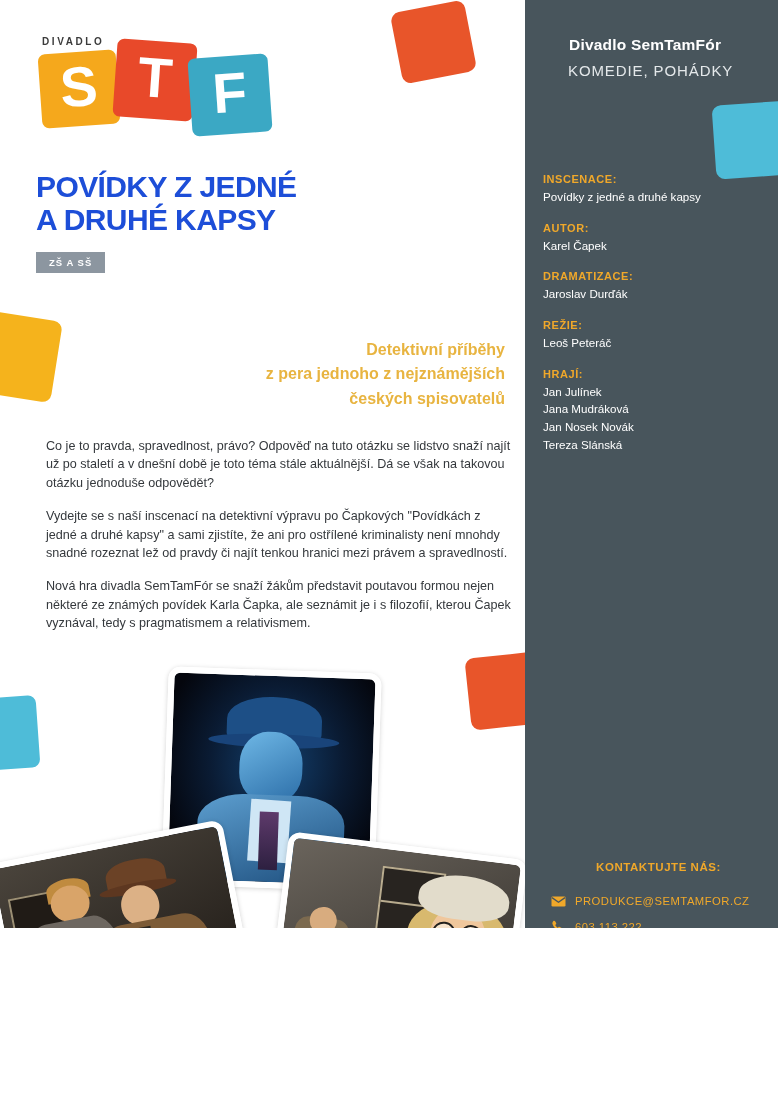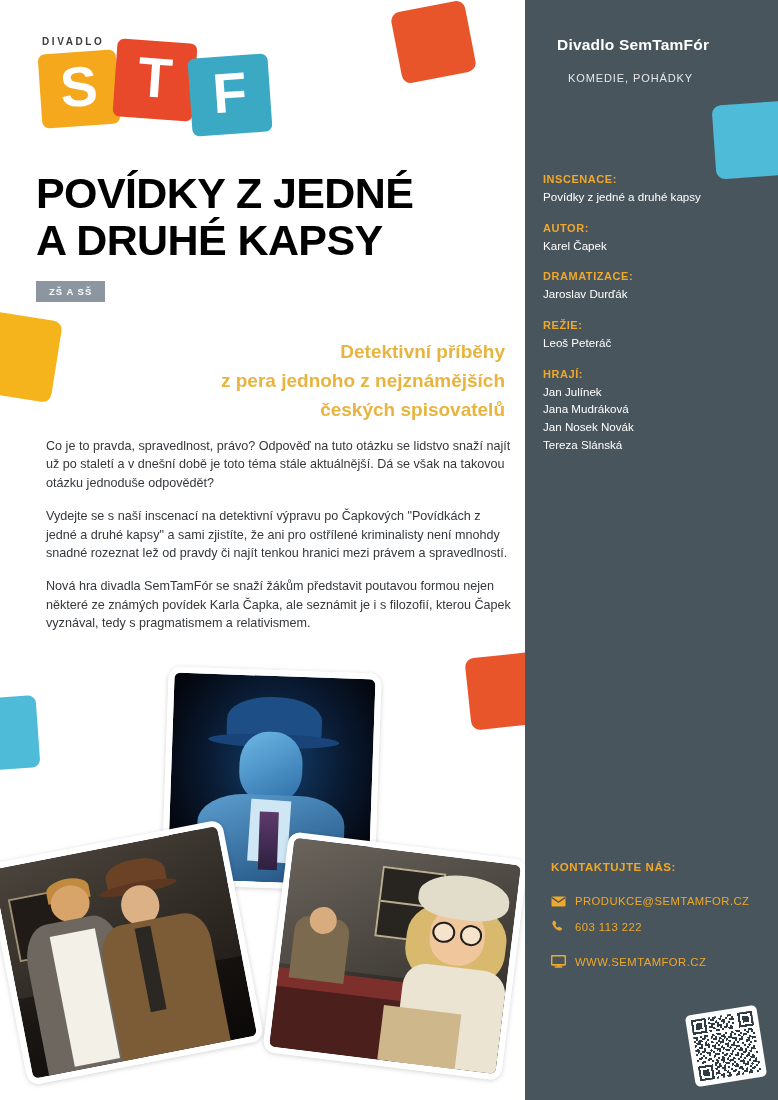--- a/index.html
+++ b/index.html
@@ -3,45 +3,45 @@
 <meta charset="utf-8">
 <style>
   * { margin:0; padding:0; box-sizing:border-box; }
   html,body { width:778px; height:1100px; }
   body {
     font-family:"Liberation Sans", sans-serif;
     background:#ffffff;
     position:relative;
     overflow:hidden;
   }
-  .poster { position:relative; width:778px; height:1100px; overflow:hidden; background:#fff; }
+  .poster { position:relative; width:778px; height:928px; overflow:hidden; background:#fff; }
 
   
   .sidebar {
     position:absolute; top:0; right:0; width:253px; height:1100px;
     background:#48555c; overflow:hidden; z-index:5;
   }
-  .sb-title { position:absolute; left:32px; top:36px; font-size:15.5px; font-weight:bold;
+  .sb-title { position:absolute; left:44px; top:36px; font-size:15.5px; font-weight:bold;
               color:#ffffff; letter-spacing:0.2px; }
-  .sb-sub   { position:absolute; left:26px; top:72px; font-size:11px; color:#e4e8ea;
+  .sb-sub   { position:absolute; left:26px; top:62px; font-size:15px; color:#e4e8ea;
               letter-spacing:0.9px;padding-left:17px; }
 
   .sb-teal-sq {
     position:absolute; right:-14px; top:103px; width:78px; height:74px;
     background:#4ebcd8; border-radius:9px; transform:rotate(-4deg); z-index:1;
   }
 
   .info { position:absolute; left:18px; top:172px; width:215px; z-index:3; }
   .info-block { margin-bottom:15px; }
   .info-label { font-size:11px; font-weight:bold; color:#f0a82a; letter-spacing:0.55px;
                 line-height:1.45; }
   .info-value { font-size:11.6px; color:#ffffff; line-height:1.53; }
 
   .contact { position:absolute; left:26px; top:861px; width:215px; z-index:3; }
-  .contact-title { font-size:11.5px; font-weight:bold; color:#f0a82a; letter-spacing:0.55px; }
+  .contact-title { font-size:11.5px; font-weight:bold; color:#f0a82a; letter-spacing:0.55px;text-align:center; }
   .contact-row { display:flex; align-items:flex-end; margin-top:13px; }
   .contact-row .ci { width:24px; flex:0 0 24px; display:flex; align-items:center; }
   .contact-row .ctxt { font-size:11.3px; color:#f0a82a; letter-spacing:0.45px; }
   .gap-row { margin-top:22px; }
 
   .qr {
     position:absolute; right:16px; bottom:18px; width:72px; height:72px;
     transform:rotate(-9deg); background:#ffffff; border-radius:5px; padding:5px;
     z-index:4;
   }
@@ -66,29 +66,29 @@
                    background:#e8552a; border-radius:9px; transform:rotate(-11deg); z-index:2; }
   .sq-yellow-left { position:absolute; left:-28px; top:315px; width:85px; height:82px;
                     background:#f5b31c; border-radius:9px; transform:rotate(9deg); z-index:2; }
   .sq-teal-left { position:absolute; left:-22px; top:697px; width:60px; height:72px;
                   background:#4ebcd8; border-radius:8px; transform:rotate(-4deg); z-index:2; }
   .sq-orange-mid { position:absolute; left:468px; top:655px; width:72px; height:72px;
                    background:#e8552a; border-radius:9px; transform:rotate(-6deg); z-index:2; }
 
   
   .headline { position:absolute; left:36px; top:170px; width:470px; z-index:6; }
-  .headline h1 { font-size:43px; line-height:1.10; font-weight:bold; color:#000000;
+  .headline h1 { font-size:30px; line-height:1.10; font-weight:bold; color:#1d4ed8;
                  letter-spacing:-0.6px; }
   .badge { display:inline-block; margin-top:16px; background:#8c96a0; color:#ffffff;
            font-size:9.5px; font-weight:bold; letter-spacing:1px;
            padding:5px 13px 5px 13px; }
 
   
   .subtitle { position:absolute; right:273px; top:338px; width:330px; text-align:right;
-              z-index:6; font-size:19px; line-height:1.52; color:#e8b440; font-weight:bold; }
+              z-index:6; font-size:16px; line-height:1.52; color:#e8b440; font-weight:bold; }
 
   
   .body-copy { position:absolute; left:46px; top:437px; width:468px; z-index:6; }
   .body-copy p { font-size:12.6px; line-height:1.46; color:#34383c; margin-bottom:15px; }
   .body-copy p:last-child { margin-bottom:0; }
 
   
   .photos { position:absolute; left:0; top:640px; width:540px; height:460px; z-index:3; }
   .photo { position:absolute; border-radius:12px; overflow:hidden;
            border:6px solid #ffffff; box-shadow:0 1px 5px rgba(0,0,0,0.18); }

